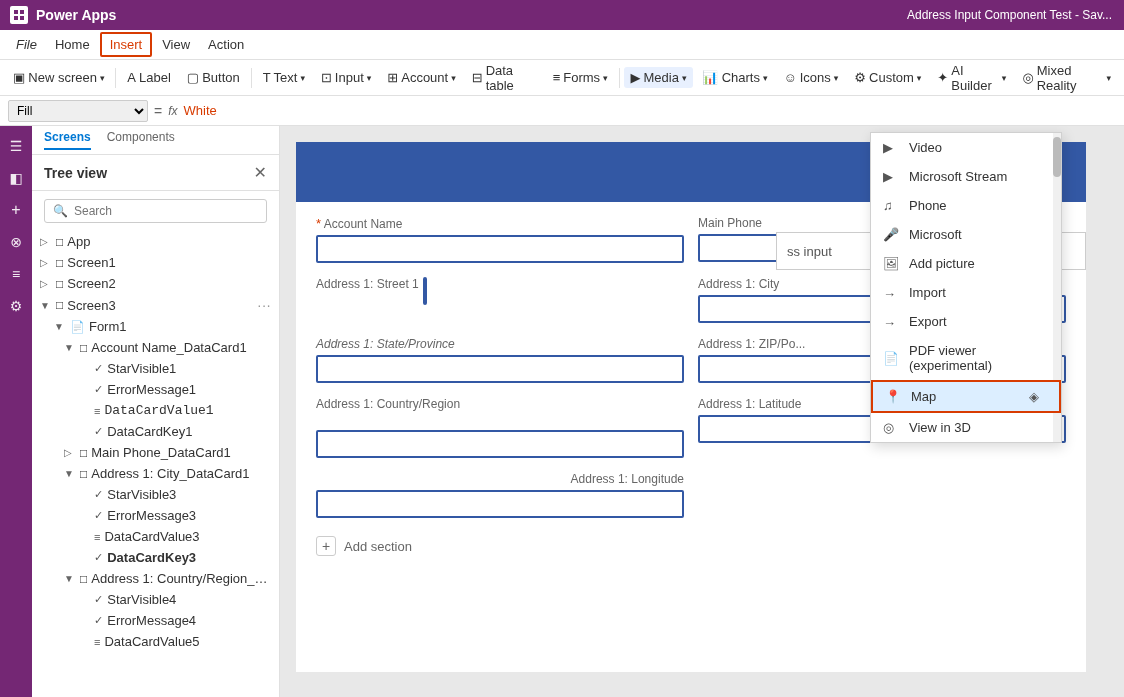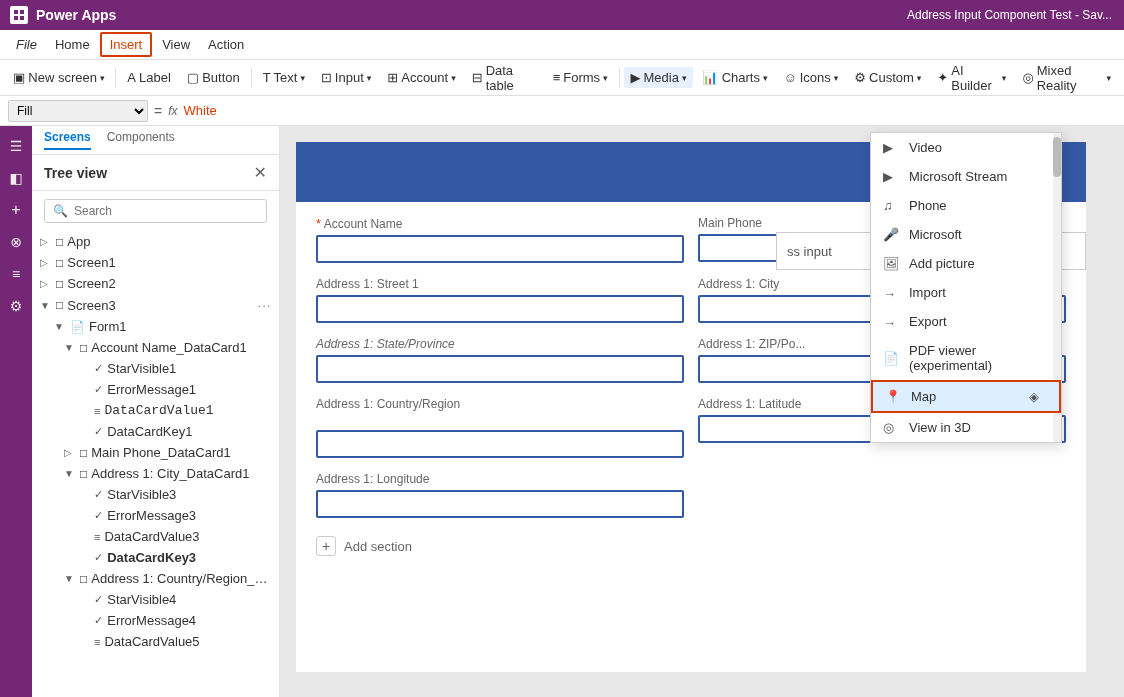--- a/index.html
+++ b/index.html
@@ -258,21 +258,21 @@
             <span style="font-size:12px;color:#666;"><span style="color:#d83b01;">*</span> Account Name</span>
             <div style="height:28px;border:2px solid #3358a4;border-radius:2px;background:white;"></div>
           </div>
           <div style="display:flex;flex-direction:column;gap:4px;">
             <span style="font-size:12px;color:#666;">Main Phone</span>
             <div style="height:28px;border:2px solid #3358a4;border-radius:2px;background:white;"></div>
           </div>
         </div>
 
         <div style="display:grid;grid-template-columns:1fr 1fr;gap:14px;margin-bottom:14px;">
-          <div style="display:flex;flex-direction:column;gap:4px;">
+          <div style="display:flex;flex-direction:row;gap:4px;">
             <span style="font-size:12px;color:#666;">Address 1: Street 1</span>
             <div style="height:28px;border:2px solid #3358a4;border-radius:2px;background:white;"></div>
           </div>
           <div style="display:flex;flex-direction:column;gap:4px;">
             <span style="font-size:12px;color:#666;">Address 1: City</span>
             <div style="height:28px;border:2px solid #3358a4;border-radius:2px;background:white;"></div>
           </div>
         </div>
 
         <div style="display:grid;grid-template-columns:1fr 1fr;gap:14px;margin-bottom:14px;">
@@ -291,21 +291,21 @@
             <span style="font-size:12px;color:#666;">Address 1: Country/Region</span>
             <div style="height:28px;border:2px solid #3358a4;border-radius:2px;background:white;"></div>
           </div>
           <div style="display:flex;flex-direction:column;gap:4px;">
             <span style="font-size:12px;color:#666;">Address 1: Latitude</span>
             <div style="height:28px;border:2px solid #3358a4;border-radius:2px;background:white;"></div>
           </div>
         </div>
 
         <div style="display:grid;grid-template-columns:1fr 1fr;gap:14px;margin-bottom:14px;">
-          <div style="display:flex;flex-direction:column;gap:4px;">
+          <div style="display:flex;flex-direction:column;gap:4px;text-align:right;">
             <span style="font-size:12px;color:#666;">Address 1: Longitude</span>
             <div style="height:28px;border:2px solid #3358a4;border-radius:2px;background:white;"></div>
           </div>
         </div>
 
         <div style="display:flex;align-items:center;gap:8px;padding:4px 0;color:#666;font-size:13px;cursor:pointer;margin-top:8px;">
           <div style="width:20px;height:20px;border:1px solid #ccc;border-radius:3px;display:flex;align-items:center;justify-content:center;font-size:14px;color:#666;">+</div>
           <span>Add section</span>
         </div>
       </div>

